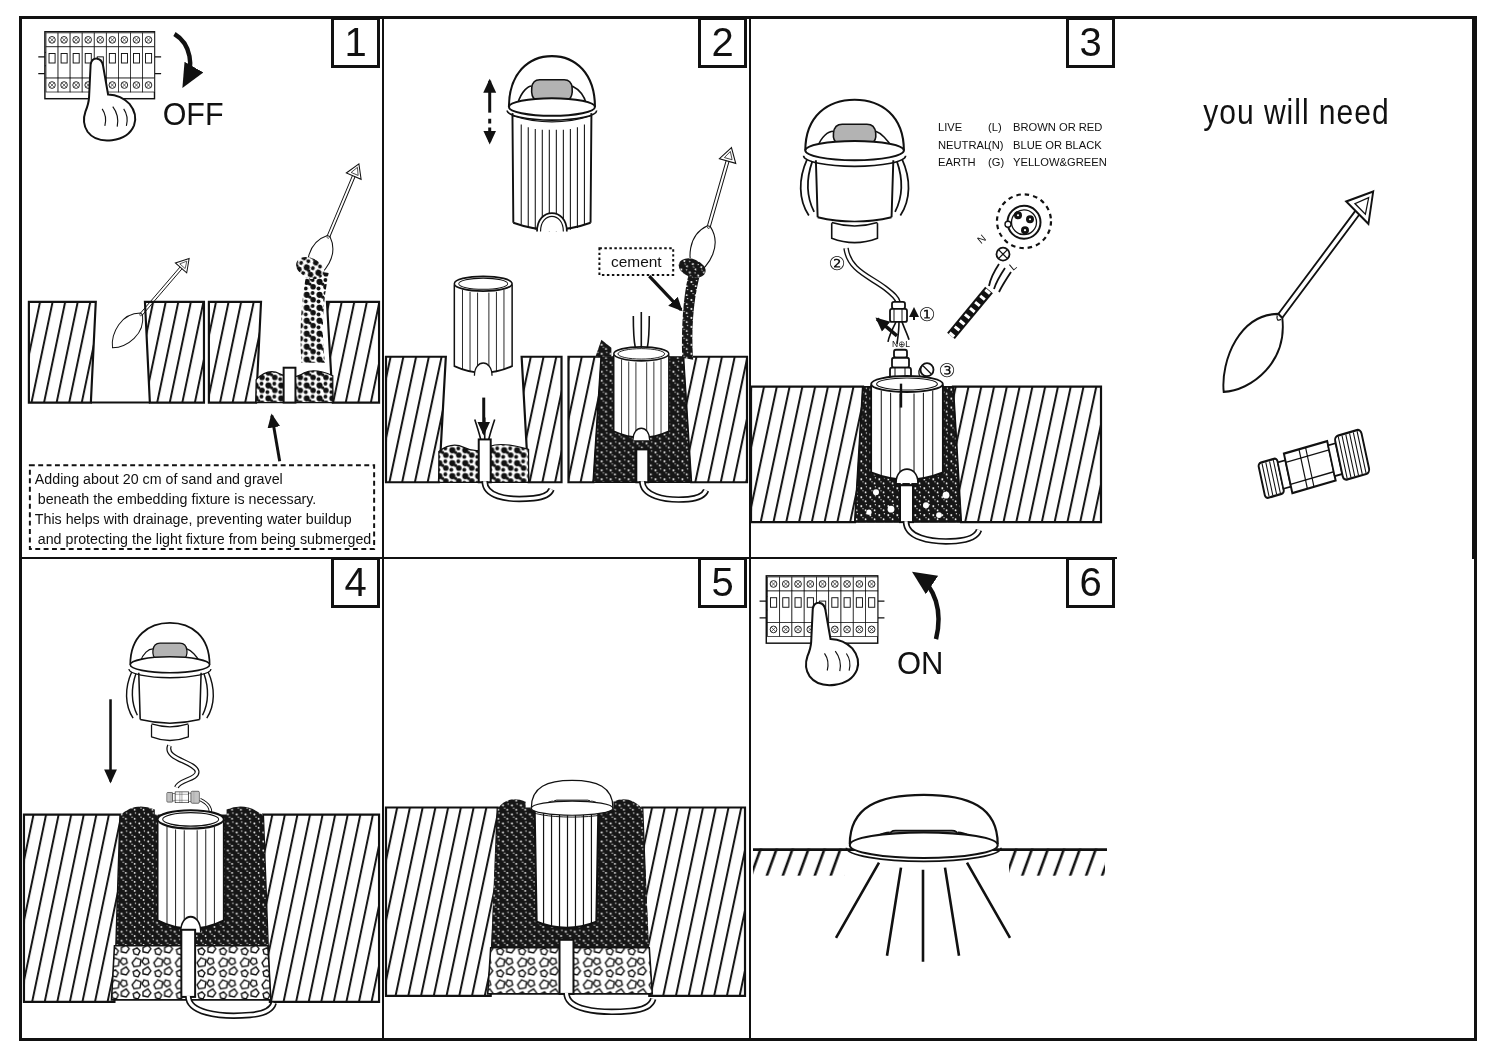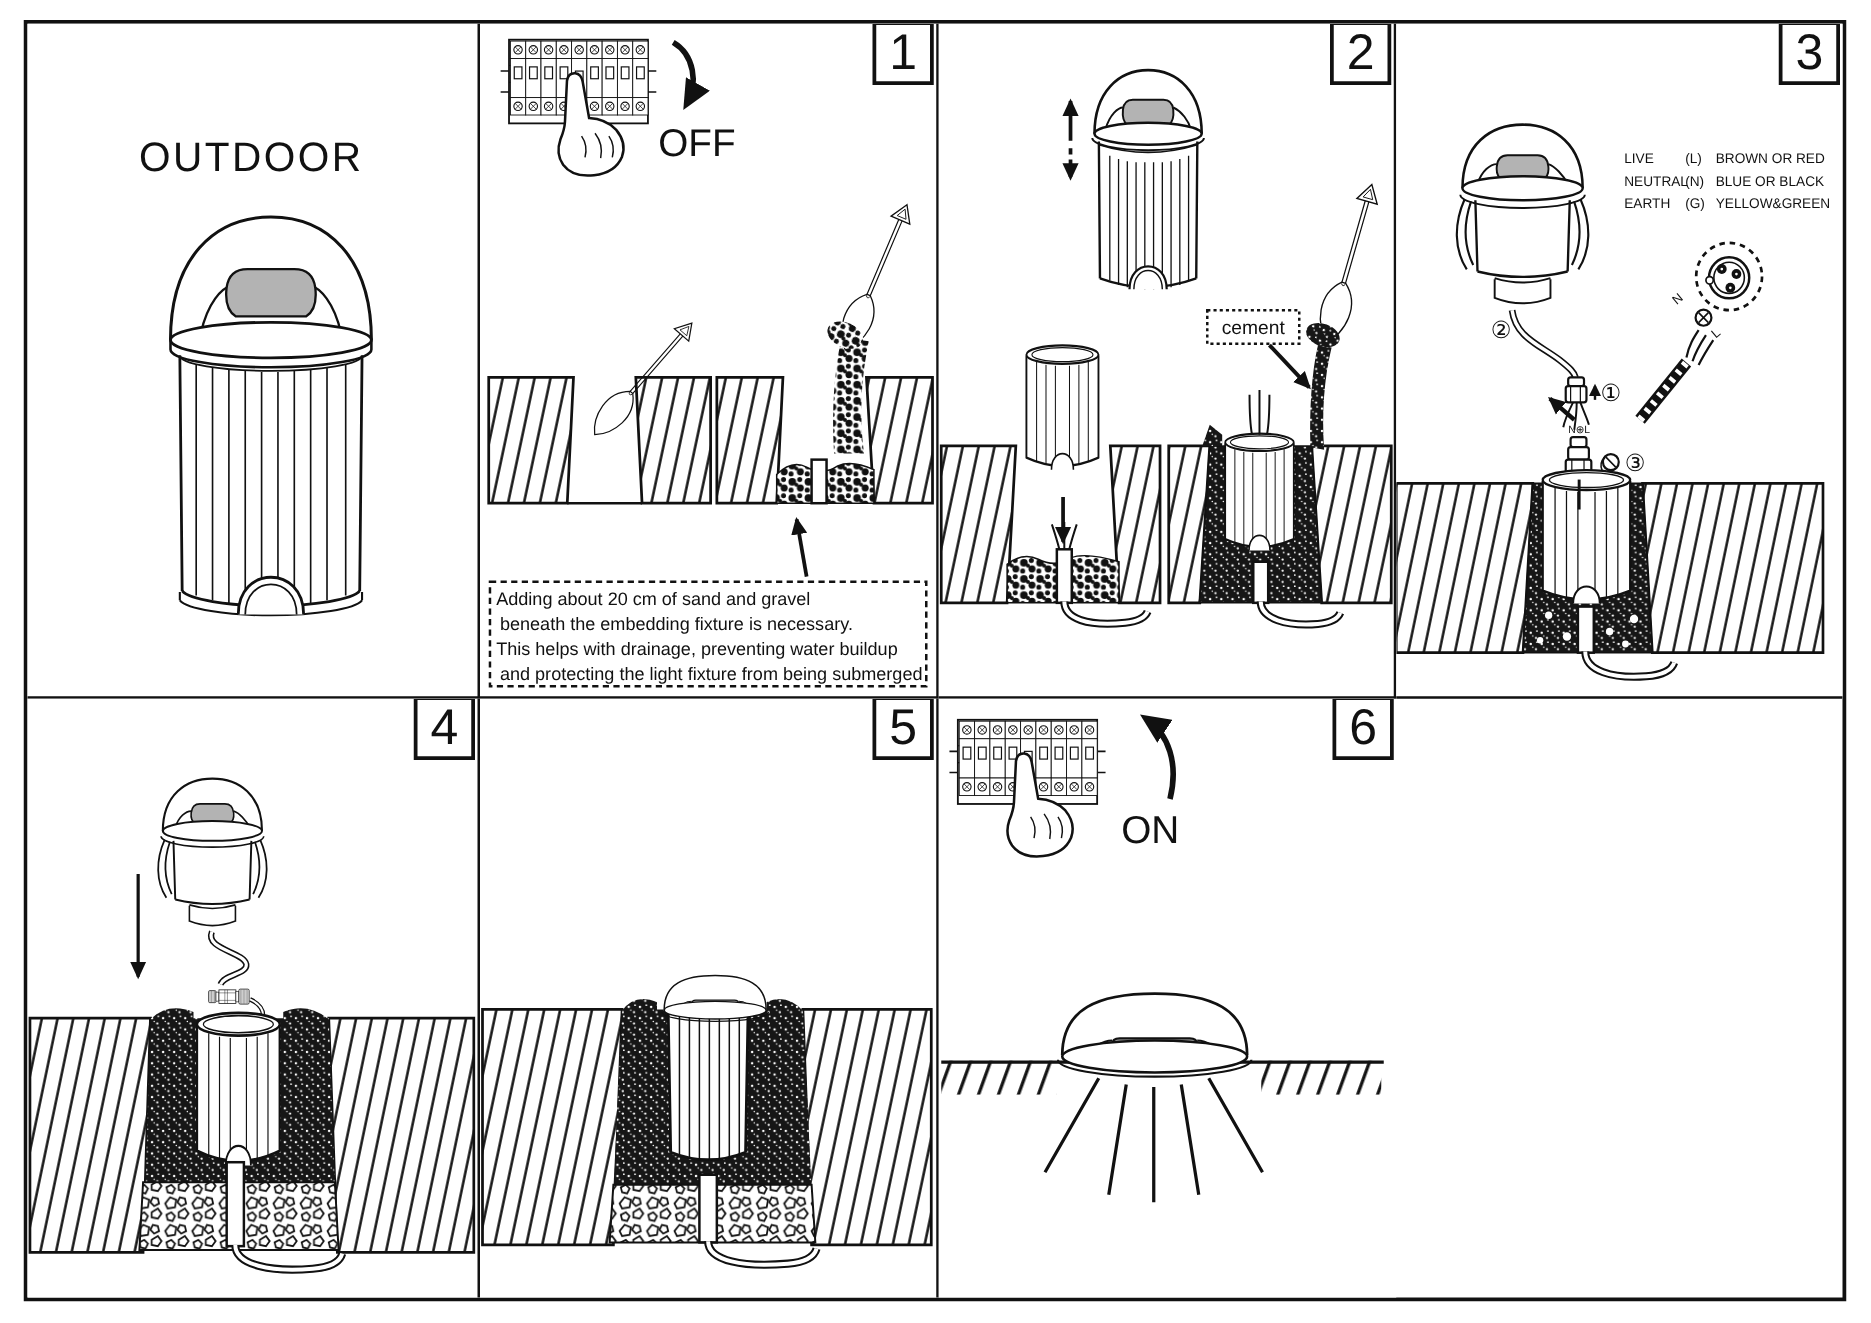--- a/index.html
+++ b/index.html
@@ -199,28 +199,20 @@
       <rect x="75" y="12" width="8" height="28" stroke-width="1.6"></rect>
       <rect x="83" y="6" width="28" height="40" rx="4" stroke-width="2"></rect>
       <path d="M87,7 V45 M91,7 V45 M95,7 V45 M99,7 V45 M103,7 V45 M107,7 V45" stroke-width="1.1" fill="none"></path>
       </g>
   </defs>
 </svg>
 
 <div class="sheet">
   <div class="grid">
 
-    <section class="cell">
-      <svg class="scene" viewBox="0 0 366 540" preserveAspectRatio="none">
-        <text class="t-big" x="182" y="118" text-anchor="middle">OUTDOOR</text>
-        <g>
-          <use href="#sym-fixture-big" transform="translate(103,140) scale(0.95)"></use>
-        </g>
-      </svg>
-    </section>
 
     <section class="cell">
       <div class="badge">1</div>
       <svg class="scene" viewBox="0 0 366 540" preserveAspectRatio="none">
         <g>
           <use href="#sym-breaker" transform="translate(16,10) scale(0.56)"></use>
         </g>
         <g>
           <use href="#sym-hand" transform="translate(72,44) scale(0.78) rotate(-4)"></use>
         </g>
@@ -393,20 +385,31 @@
             <use href="#sym-sleeve" transform="translate(117,356) scale(0.78,0.80)"></use>
           </g>
           <path d="M150,366 V390" fill="none" stroke="#111" stroke-width="2.4"></path>
           <rect x="149" y="468" width="13" height="37" fill="#fff" stroke="#111" stroke-width="2"></rect>
           <path d="M155,504 C155,520 178,526 205,524 C218,523 226,519 228,513" fill="none" stroke="#111" stroke-width="6.5"></path>
           <path d="M155,504 C155,520 178,526 205,524 C218,523 226,519 228,513" fill="none" stroke="#fff" stroke-width="3.2"></path>
         </g>
       </svg>
     </section>
 
+    <section class="cell lastrow">
+      <svg class="scene" viewBox="0 0 366 478" preserveAspectRatio="none">
+        <text class="t-need" x="185" y="93" text-anchor="middle">you will need</text>
+        <g>
+          <use href="#sym-shovel" transform="translate(110,330) rotate(41) scale(0.89) translate(-27,-266)"></use>
+        </g>
+        <g>
+          <use href="#sym-connector" transform="translate(142,384) rotate(-14)"></use>
+        </g>
+      </svg>
+    </section>
 
     <section class="cell lastrow">
       <div class="badge">4</div>
       <svg class="scene" viewBox="0 0 366 478" preserveAspectRatio="none">
         <g>
           <use href="#sym-fixture-clip" transform="translate(100,58) scale(0.72)"></use>
         </g>
         <path d="M90,140 V222" fill="none" stroke="#111" stroke-width="2.6" marker-end="url(#ah)"></path>
         <path d="M150,186 C144,200 176,202 178,212 C179,220 160,220 157,228" fill="none" stroke="#111" stroke-width="5"></path>
         <path d="M150,186 C144,200 176,202 178,212 C179,220 160,220 157,228" fill="none" stroke="#fff" stroke-width="2.5"></path>

